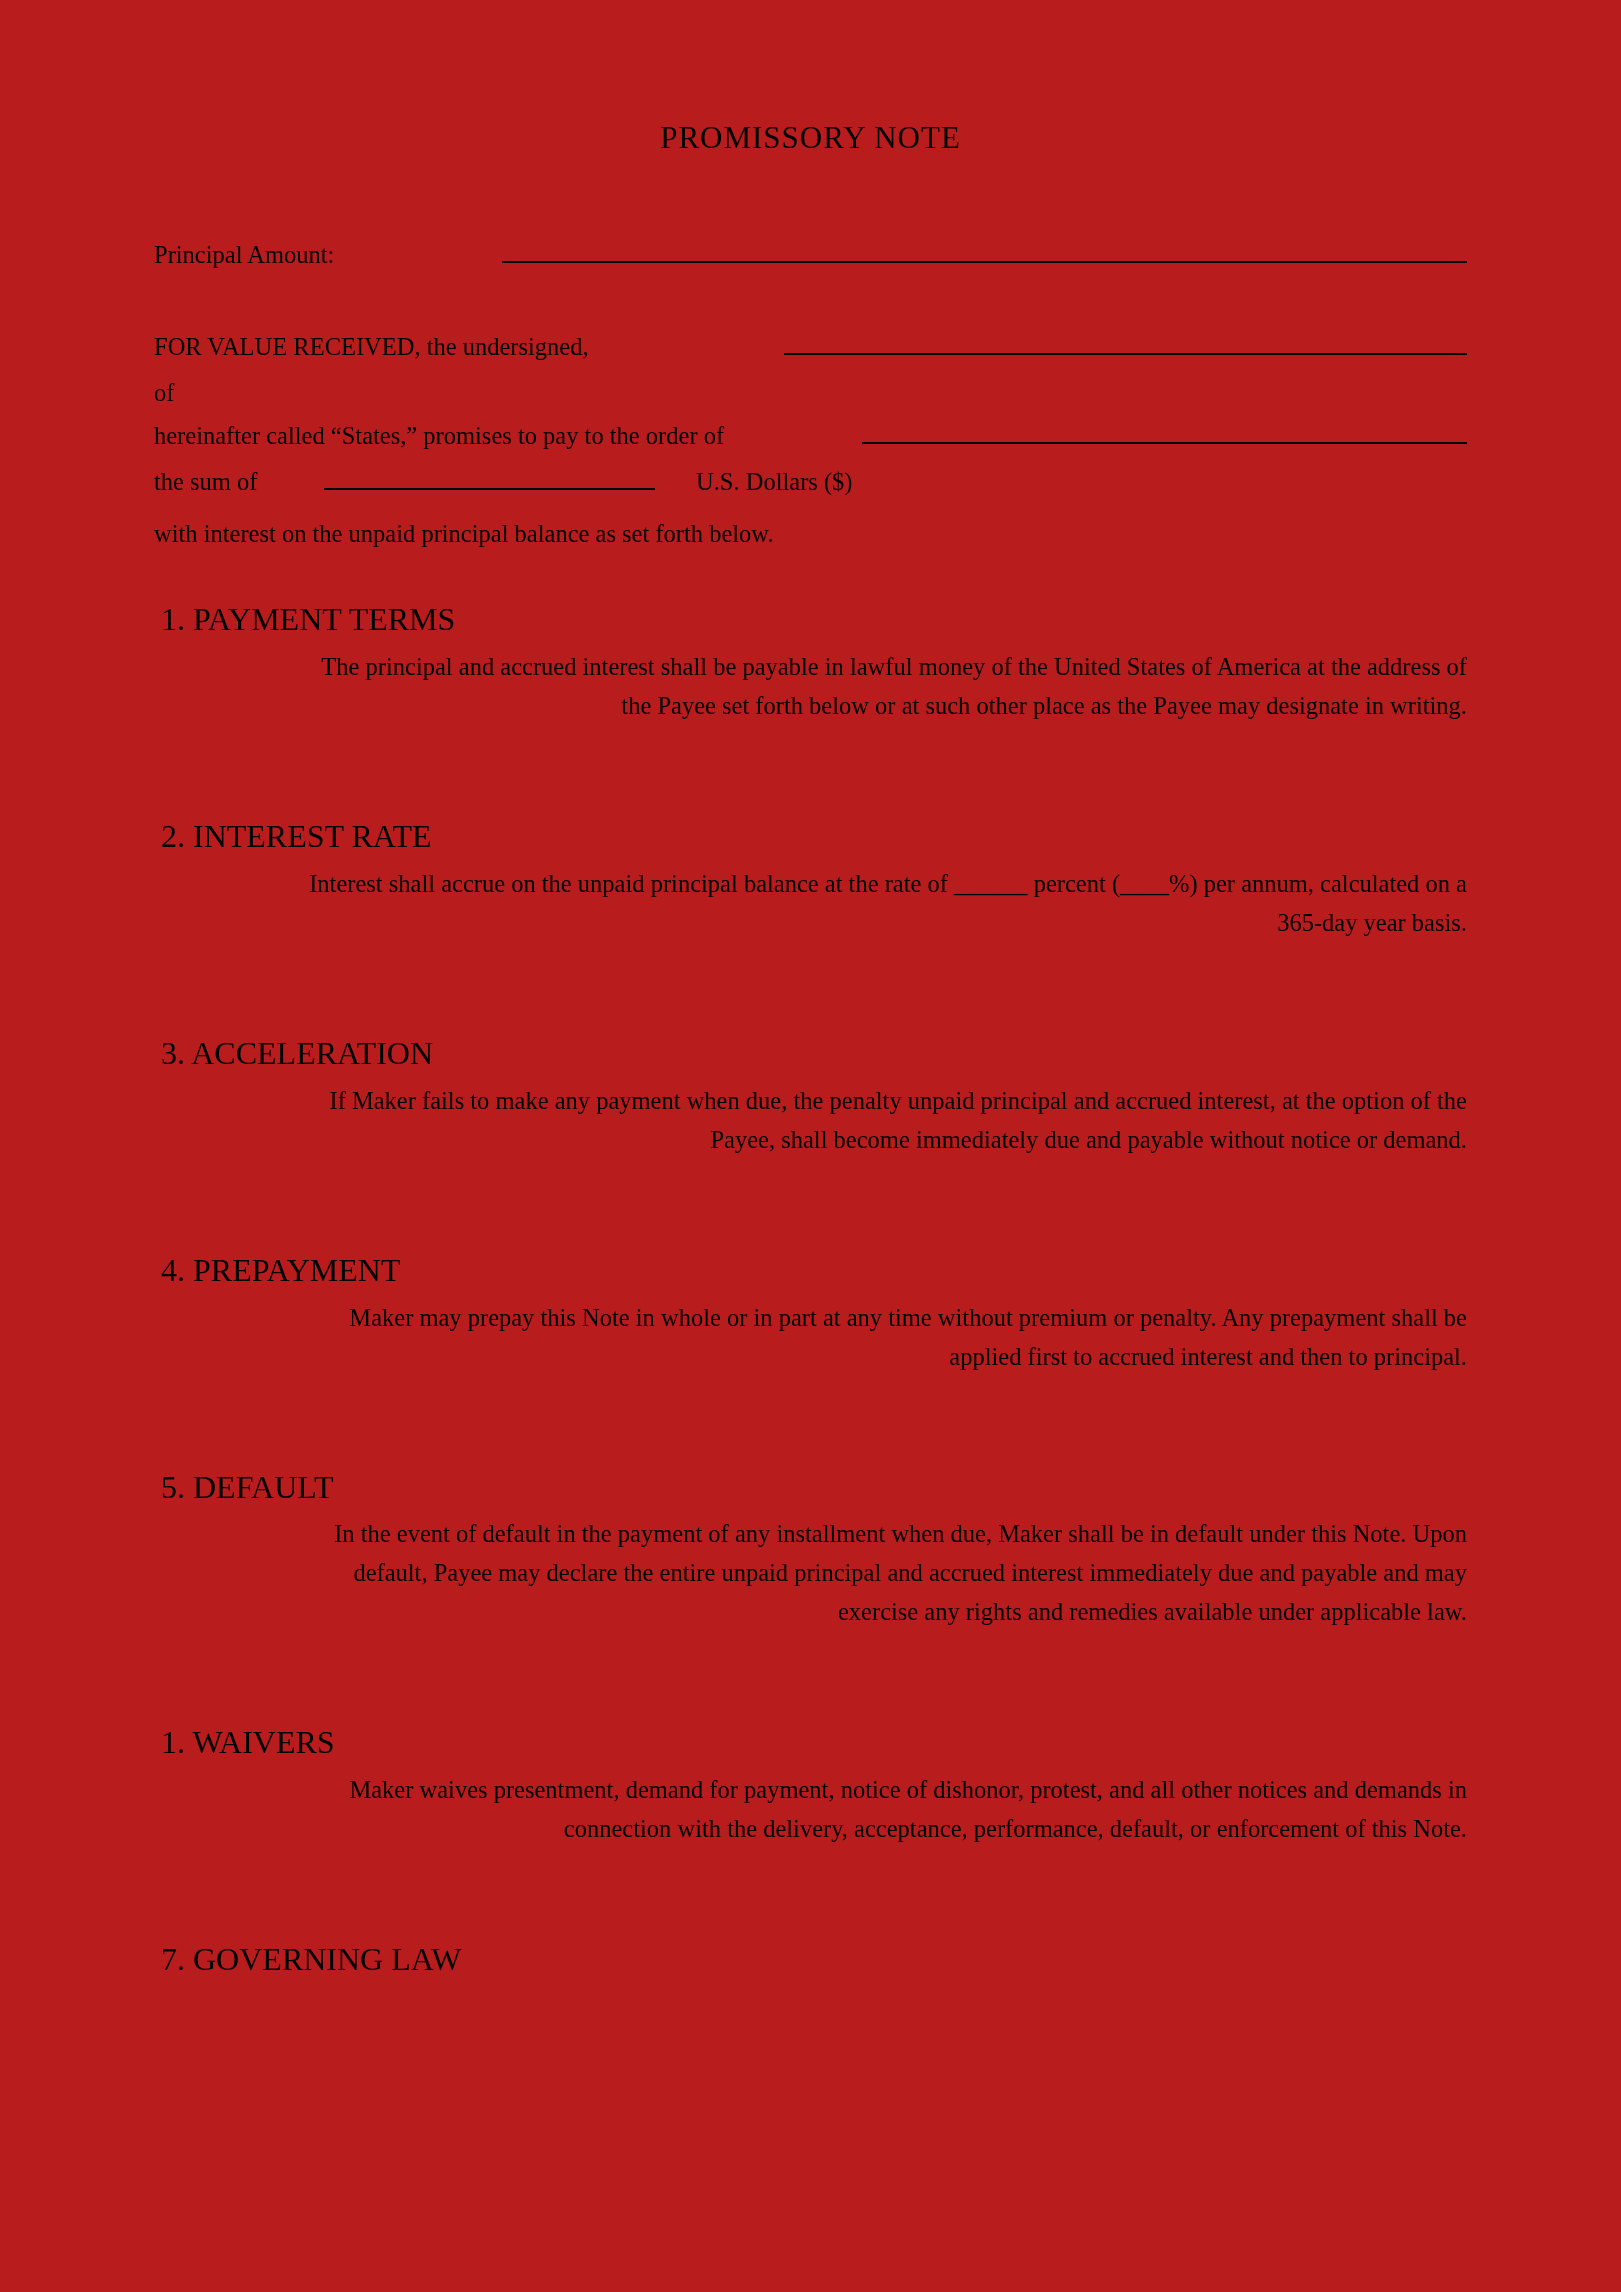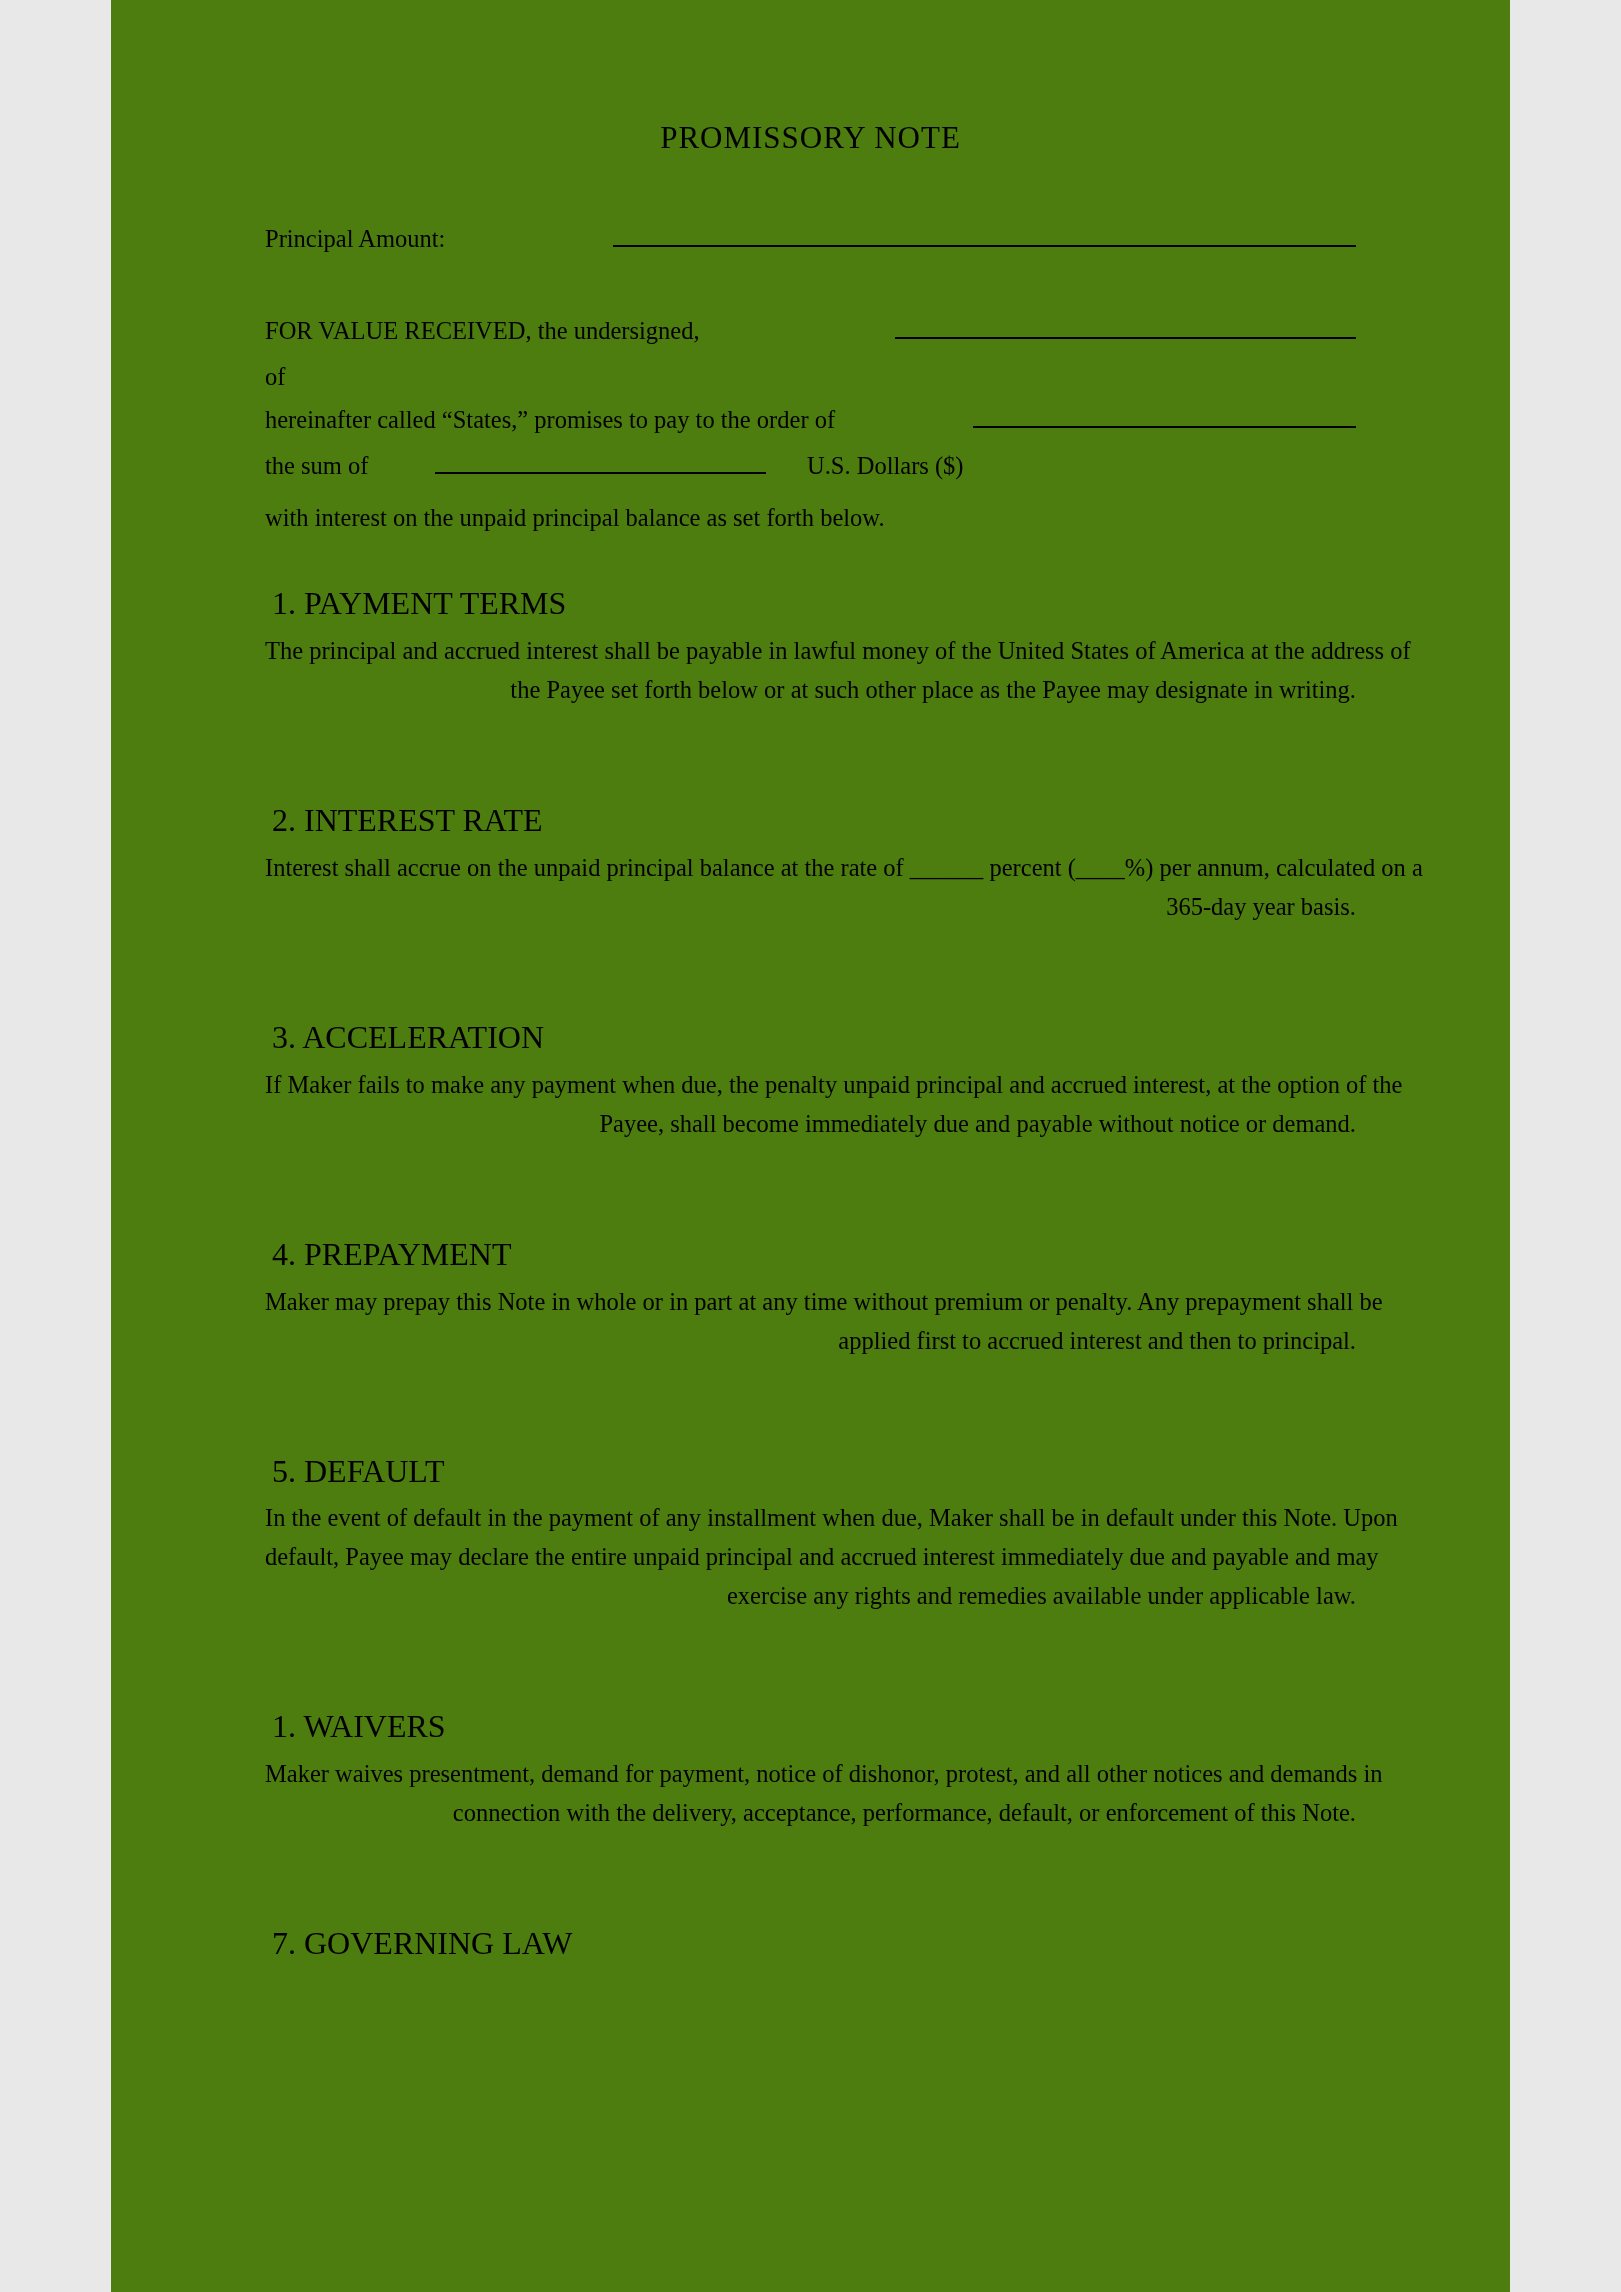--- a/index.html
+++ b/index.html
@@ -1,21 +1,21 @@
 <!DOCTYPE html>
 <html><head>
 <meta charset="utf-8">
 <style>
   html, body { margin: 0; padding: 0; background: #e8e8e8; }
   .page {
     position: relative;
-    width: 1399px;
+    width: 1621px;
     height: 2293px;
     margin: 0 auto;
-    background: #4d7c0f;
+    background: #b91c1c;
     padding: 0 154px;
     box-sizing: border-box;
     overflow: hidden;
     font-family: "Liberation Serif", "DejaVu Serif", serif;
     color: #000000;
   }
   .title {
     margin: 116px 0 0 0;
     font-size: 31px;
     line-height: 43px;
@@ -24,21 +24,21 @@
     letter-spacing: 1px;
     white-space: pre;
   }
   .form-row {
     display: flex;
     align-items: baseline;
     font-size: 24.5px;
     line-height: 39px;
     white-space: pre;
   }
-  .r1 { margin-top: 60px; }
+  .r1 { margin-top: 76px; }
   .r2 { margin-top: 53px; }
   .r3 { margin-top: 6.9px; flex-direction: column; }
   .r4 { margin-top: 6.9px; }
   .r5 { margin-top: 6.9px; }
   .r6 { margin-top: 13.7px; font-size: 24.5px; line-height: 39px; white-space: pre; }
   .label-box { flex: 0 0 auto; }
   .w-a { width: 348px; }
   .w-b { width: 630px; }
   .w-c { width: 89px; }
   .w-d { width: 708px; }

